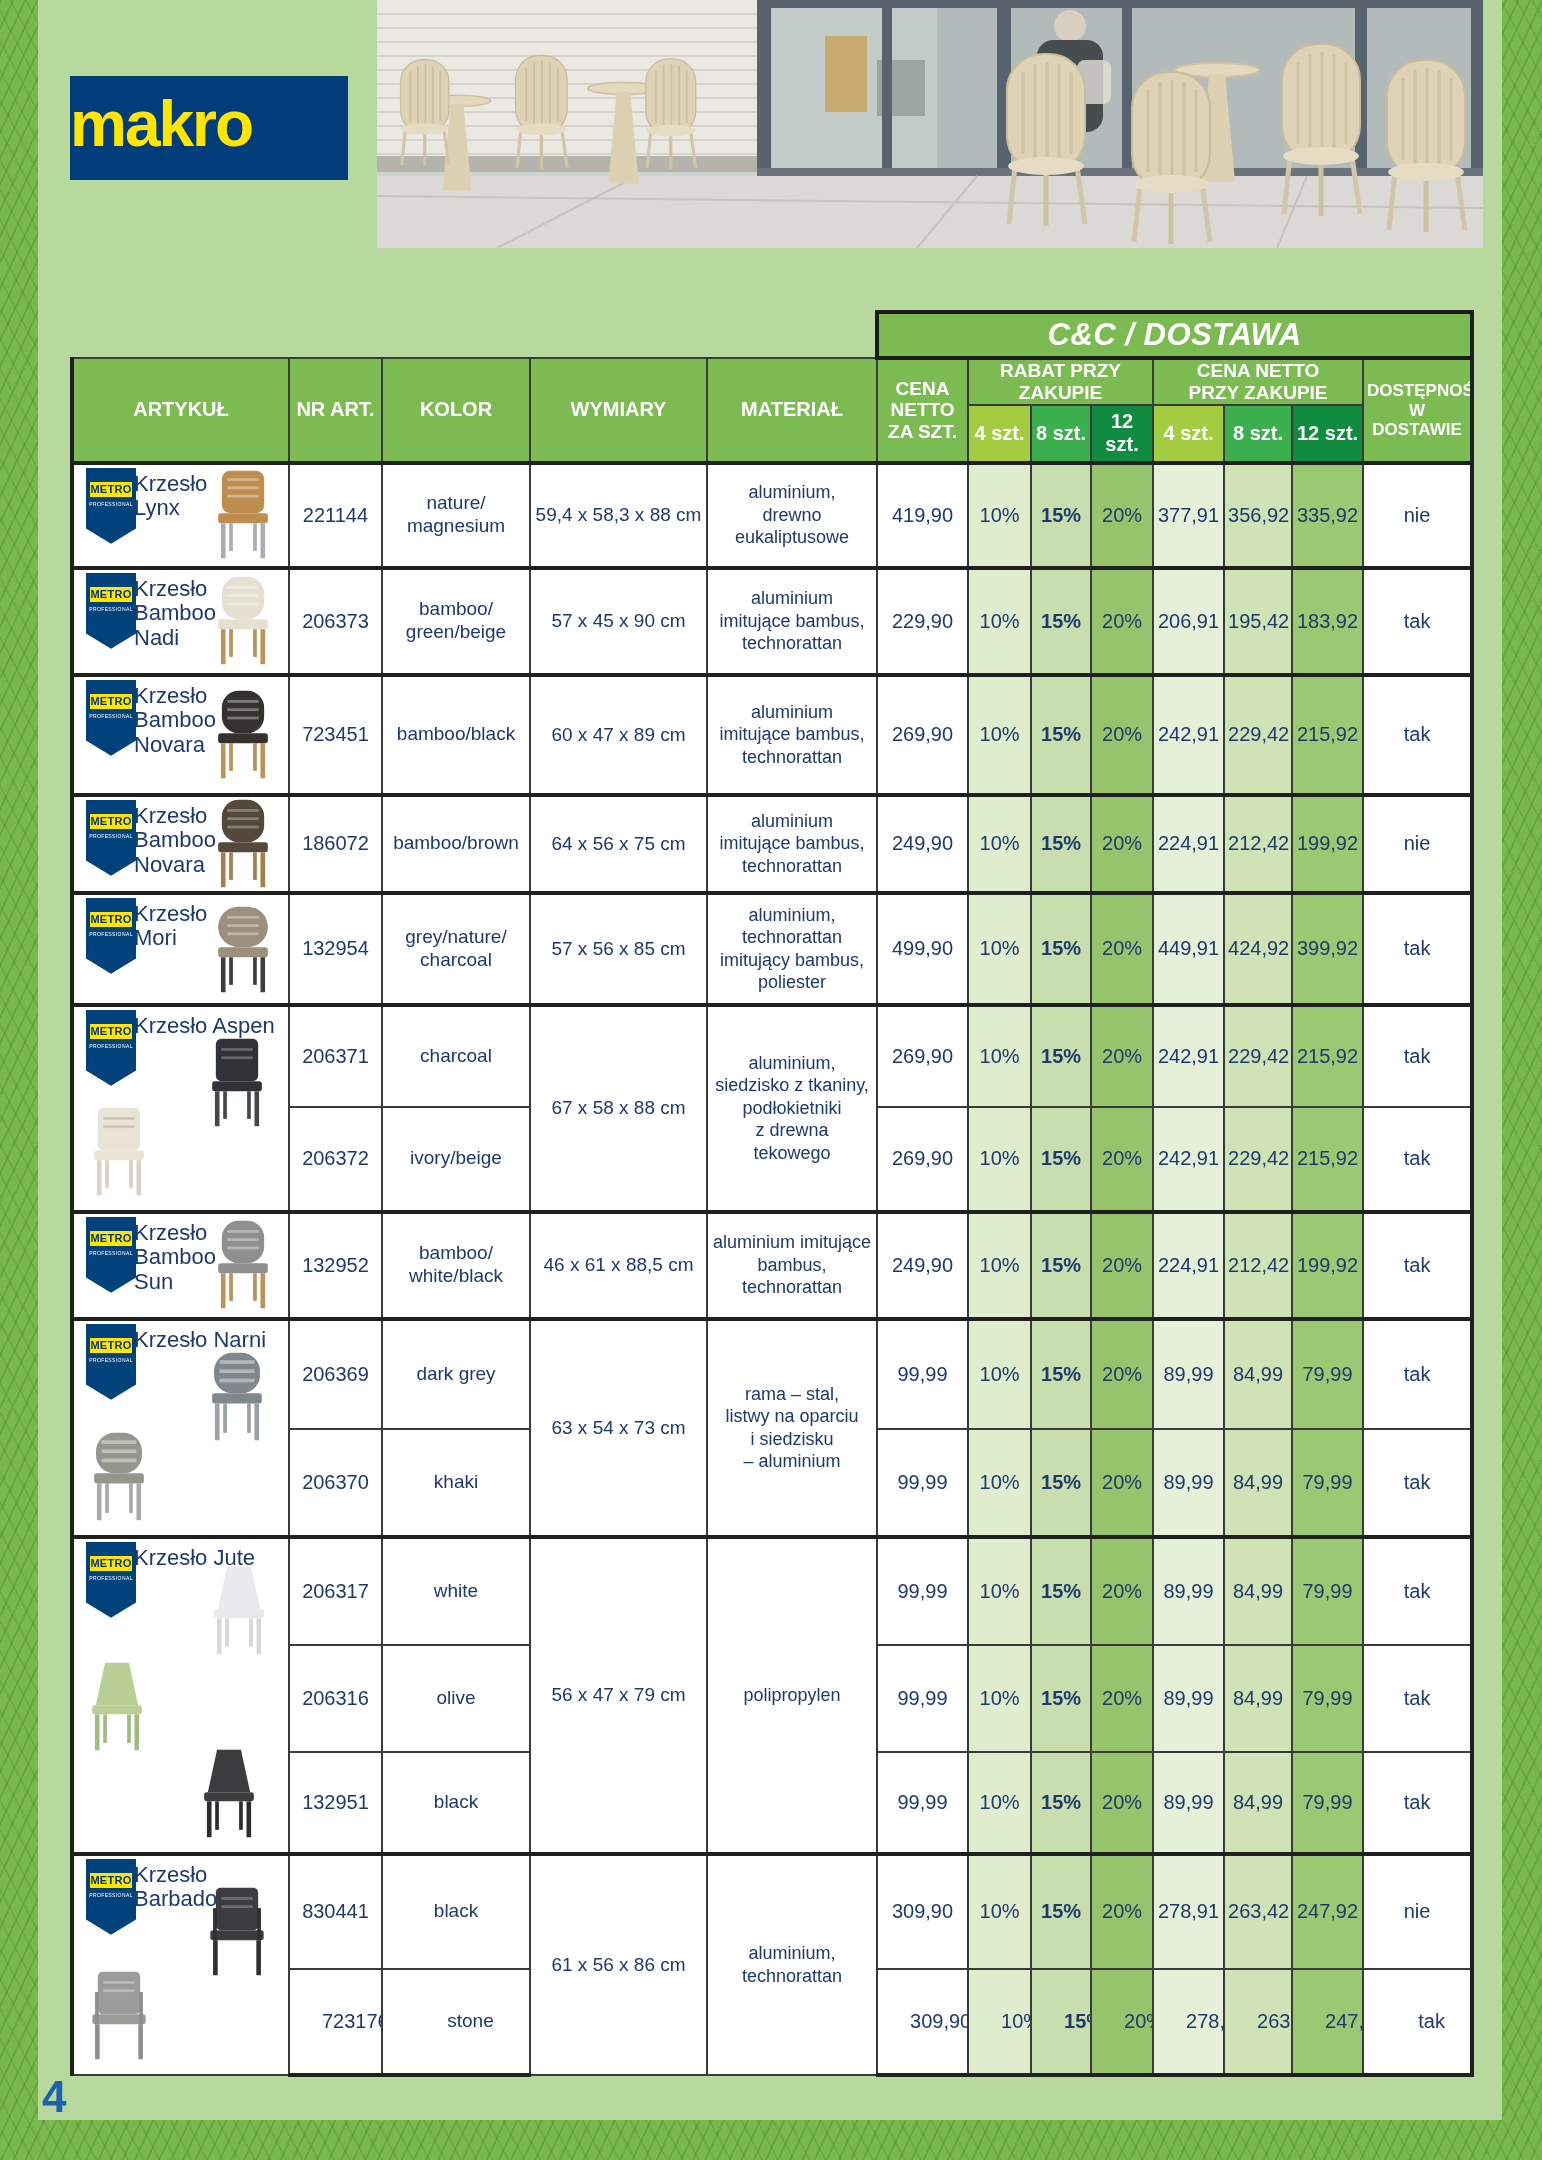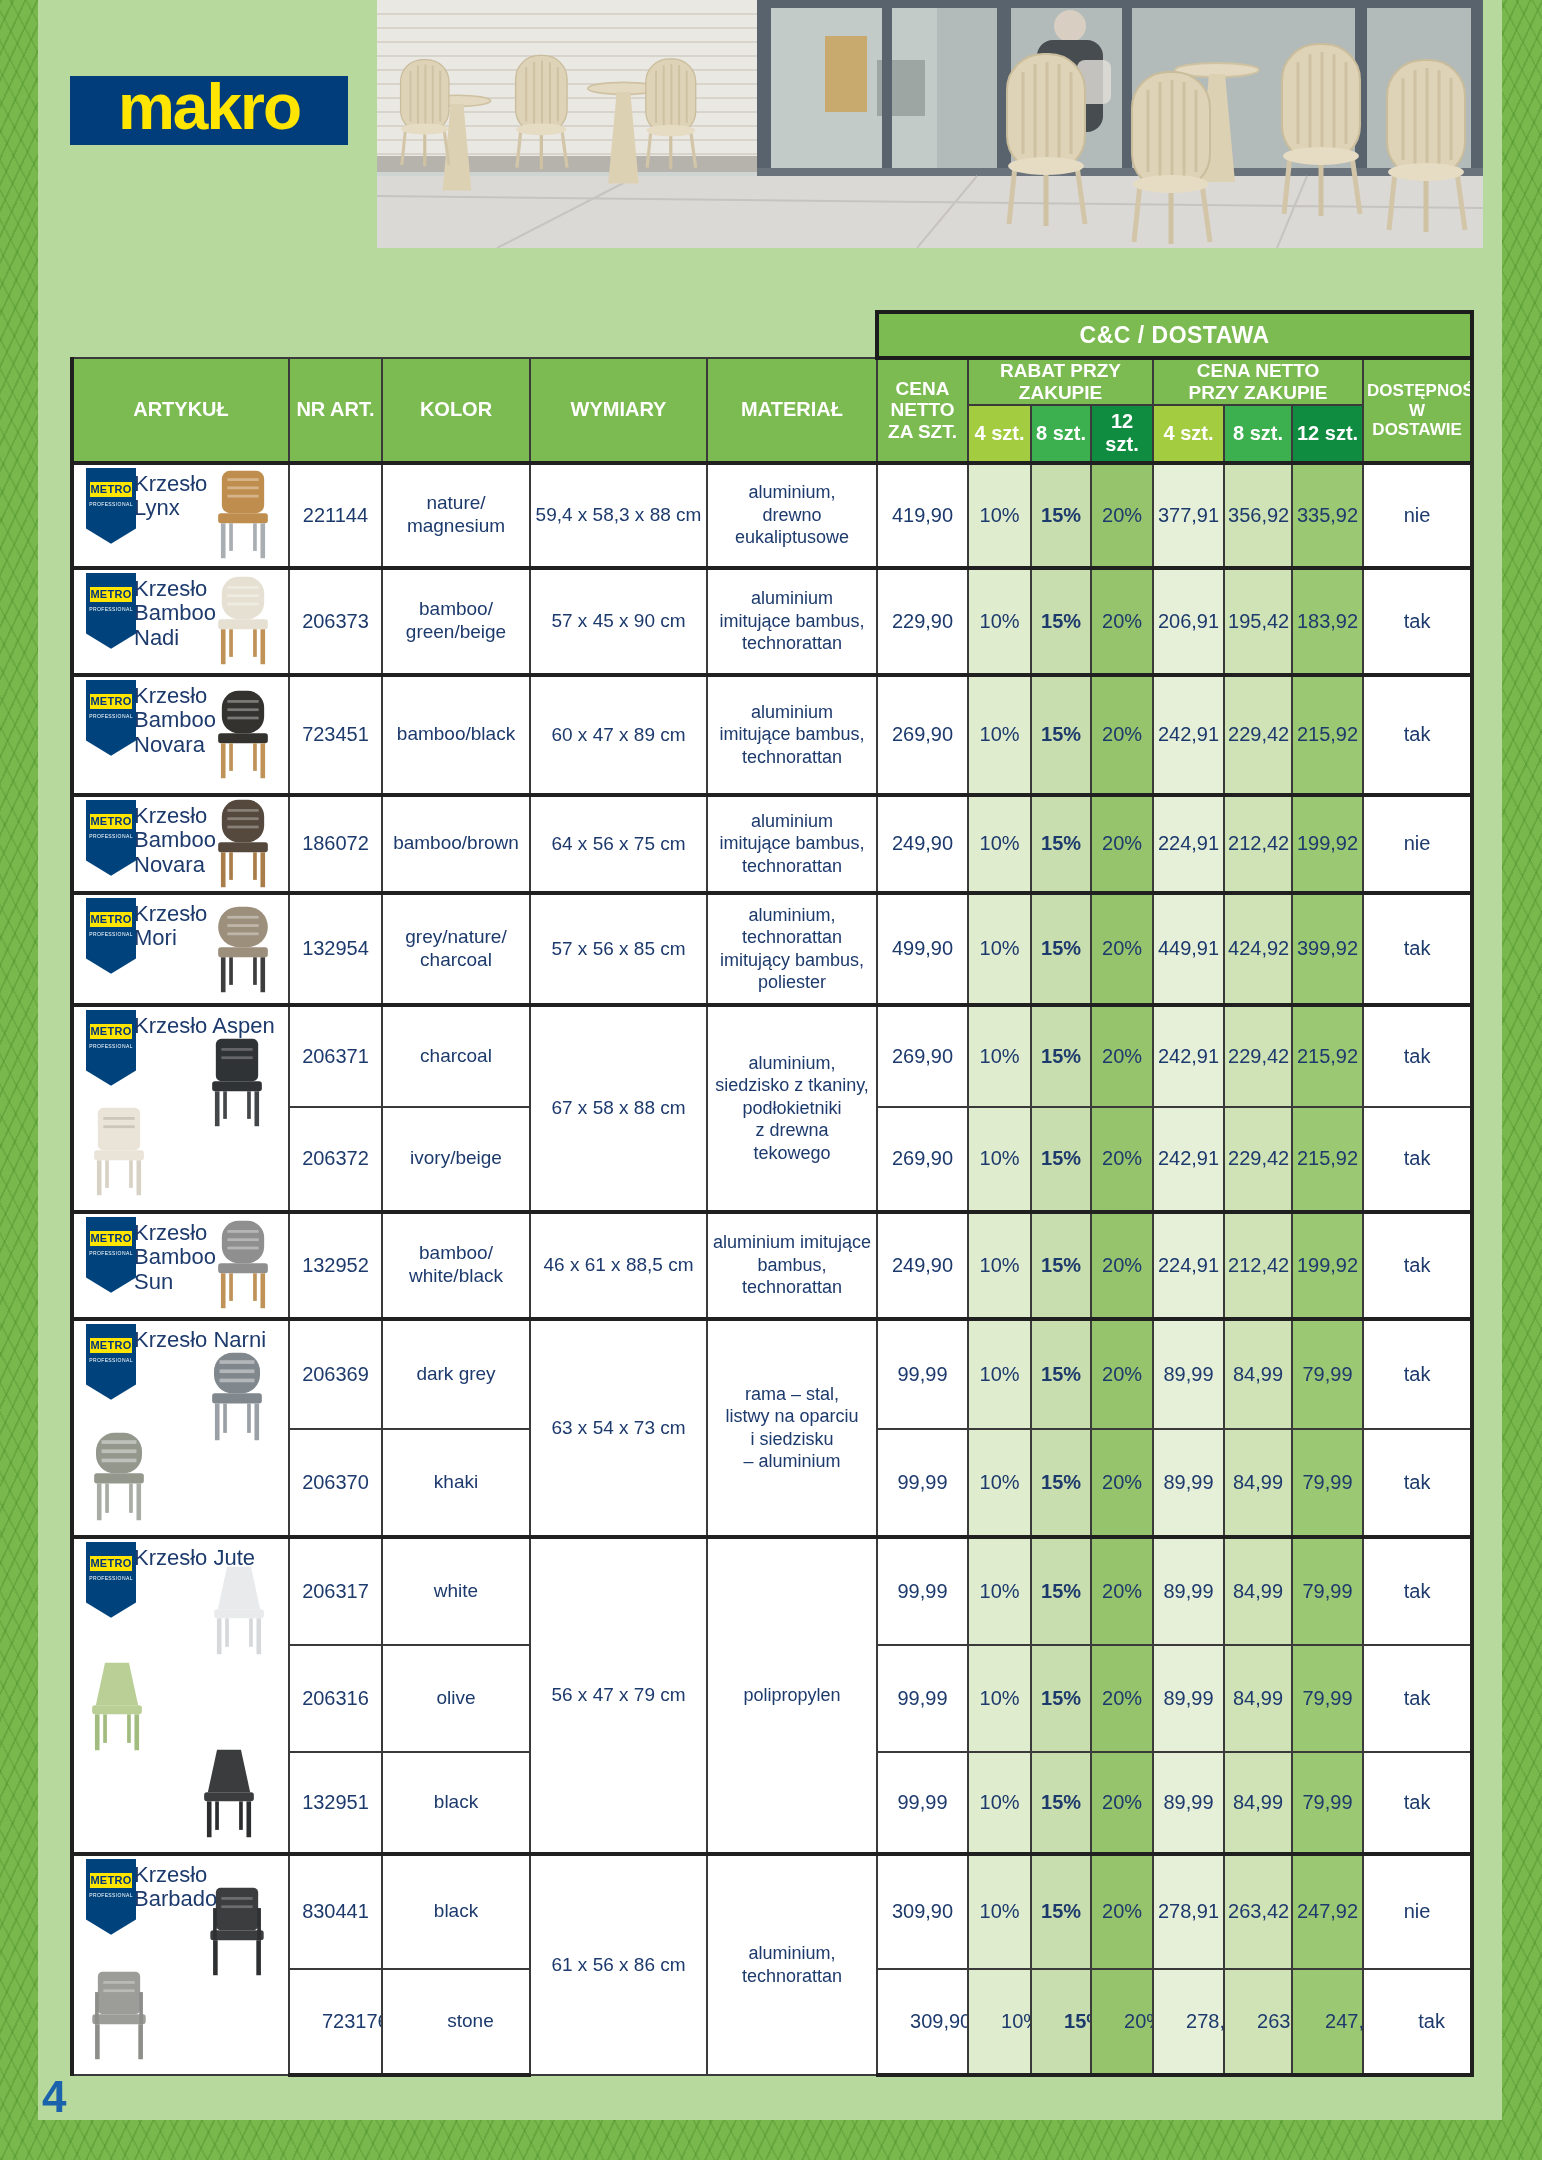--- a/index.html
+++ b/index.html
@@ -8,39 +8,39 @@
     font-family:"Liberation Sans",sans-serif;
     background-color:#79b84d;
     background-image:
       repeating-linear-gradient(115deg, rgba(55,125,28,.28) 0 2px, rgba(0,0,0,0) 2px 11px),
       repeating-linear-gradient(62deg, rgba(55,125,28,.20) 0 2px, rgba(0,0,0,0) 2px 14px),
       radial-gradient(closest-side at 28% 22%, rgba(125,190,80,.85), rgba(125,190,80,0) 96%),
       radial-gradient(closest-side at 78% 64%, rgba(96,165,52,.8), rgba(96,165,52,0) 95%);
   }
   .content{position:absolute;left:38px;top:0;width:1464px;height:2120px;background:#b7d99e;}
   
-  .logo{position:absolute;left:70px;top:76px;width:278px;height:69px;background:#003d7a;
-        display:flex;align-items:center;justify-content:center;}
+  .logo{position:absolute;left:70px;top:76px;width:278px;height:104px;background:#003d7a;
+        display:flex;align-items:center;}
   .logo span{color:#ffe500;font-size:64px;font-weight:bold;letter-spacing:-2px;line-height:1;
         transform:translateY(-4px);}
   
   .photo{position:absolute;left:377px;top:0;width:1106px;height:248px;overflow:hidden;background:#cdd4d1;}
   .photo svg{display:block;width:100%;height:100%;}
   
   .price-table{position:absolute;left:70px;top:310px;width:1400px;border-collapse:collapse;
         table-layout:fixed;}
   .price-table td{border:2px solid #3a3a3a;padding:0 3px;text-align:center;vertical-align:middle;
         color:#1d3a6d;font-size:20px;background:#ffffff;overflow:hidden;}
   tr.sep > td{border-top:4px solid #202020;}
   .price-table tr:last-child td{border-bottom:4px solid #202020;padding-left:32px;}
   td.edge-l{border-left:4px solid #202020;}
   td.edge-r{border-right:4px solid #202020;}
   td.spacer{border:none;background:transparent;}
-  td.ccbar{background:#7cba52;border:4px solid #1c1c1c;color:#fff;font-weight:bold;font-size:23px;
-        letter-spacing:.5px;}
+  td.ccbar{background:#7cba52;border:4px solid #1c1c1c;color:#fff;font-weight:bold;font-size:31px;
+        letter-spacing:.5px;font-style:italic;}
   td.hdr{background:#7cba52;color:#fff;font-weight:bold;font-size:20px;line-height:1.15;}
   td.hdr-sm{font-size:19px;}
   td.hdr-xs{font-size:17px;}
   td.q4{background:#a3cc41;color:#fff;font-weight:bold;font-size:20px;}
   td.q8{background:#3cb04e;color:#fff;font-weight:bold;font-size:20px;}
   td.q12{background:#0f8c40;color:#fff;font-weight:bold;font-size:20px;}
   td.b4{background:#dfecce;}
   td.b8{background:#c8deae;font-weight:bold;}
   td.b12{background:#95c46c;}
   td.c4{background:#e6f0d9;}

